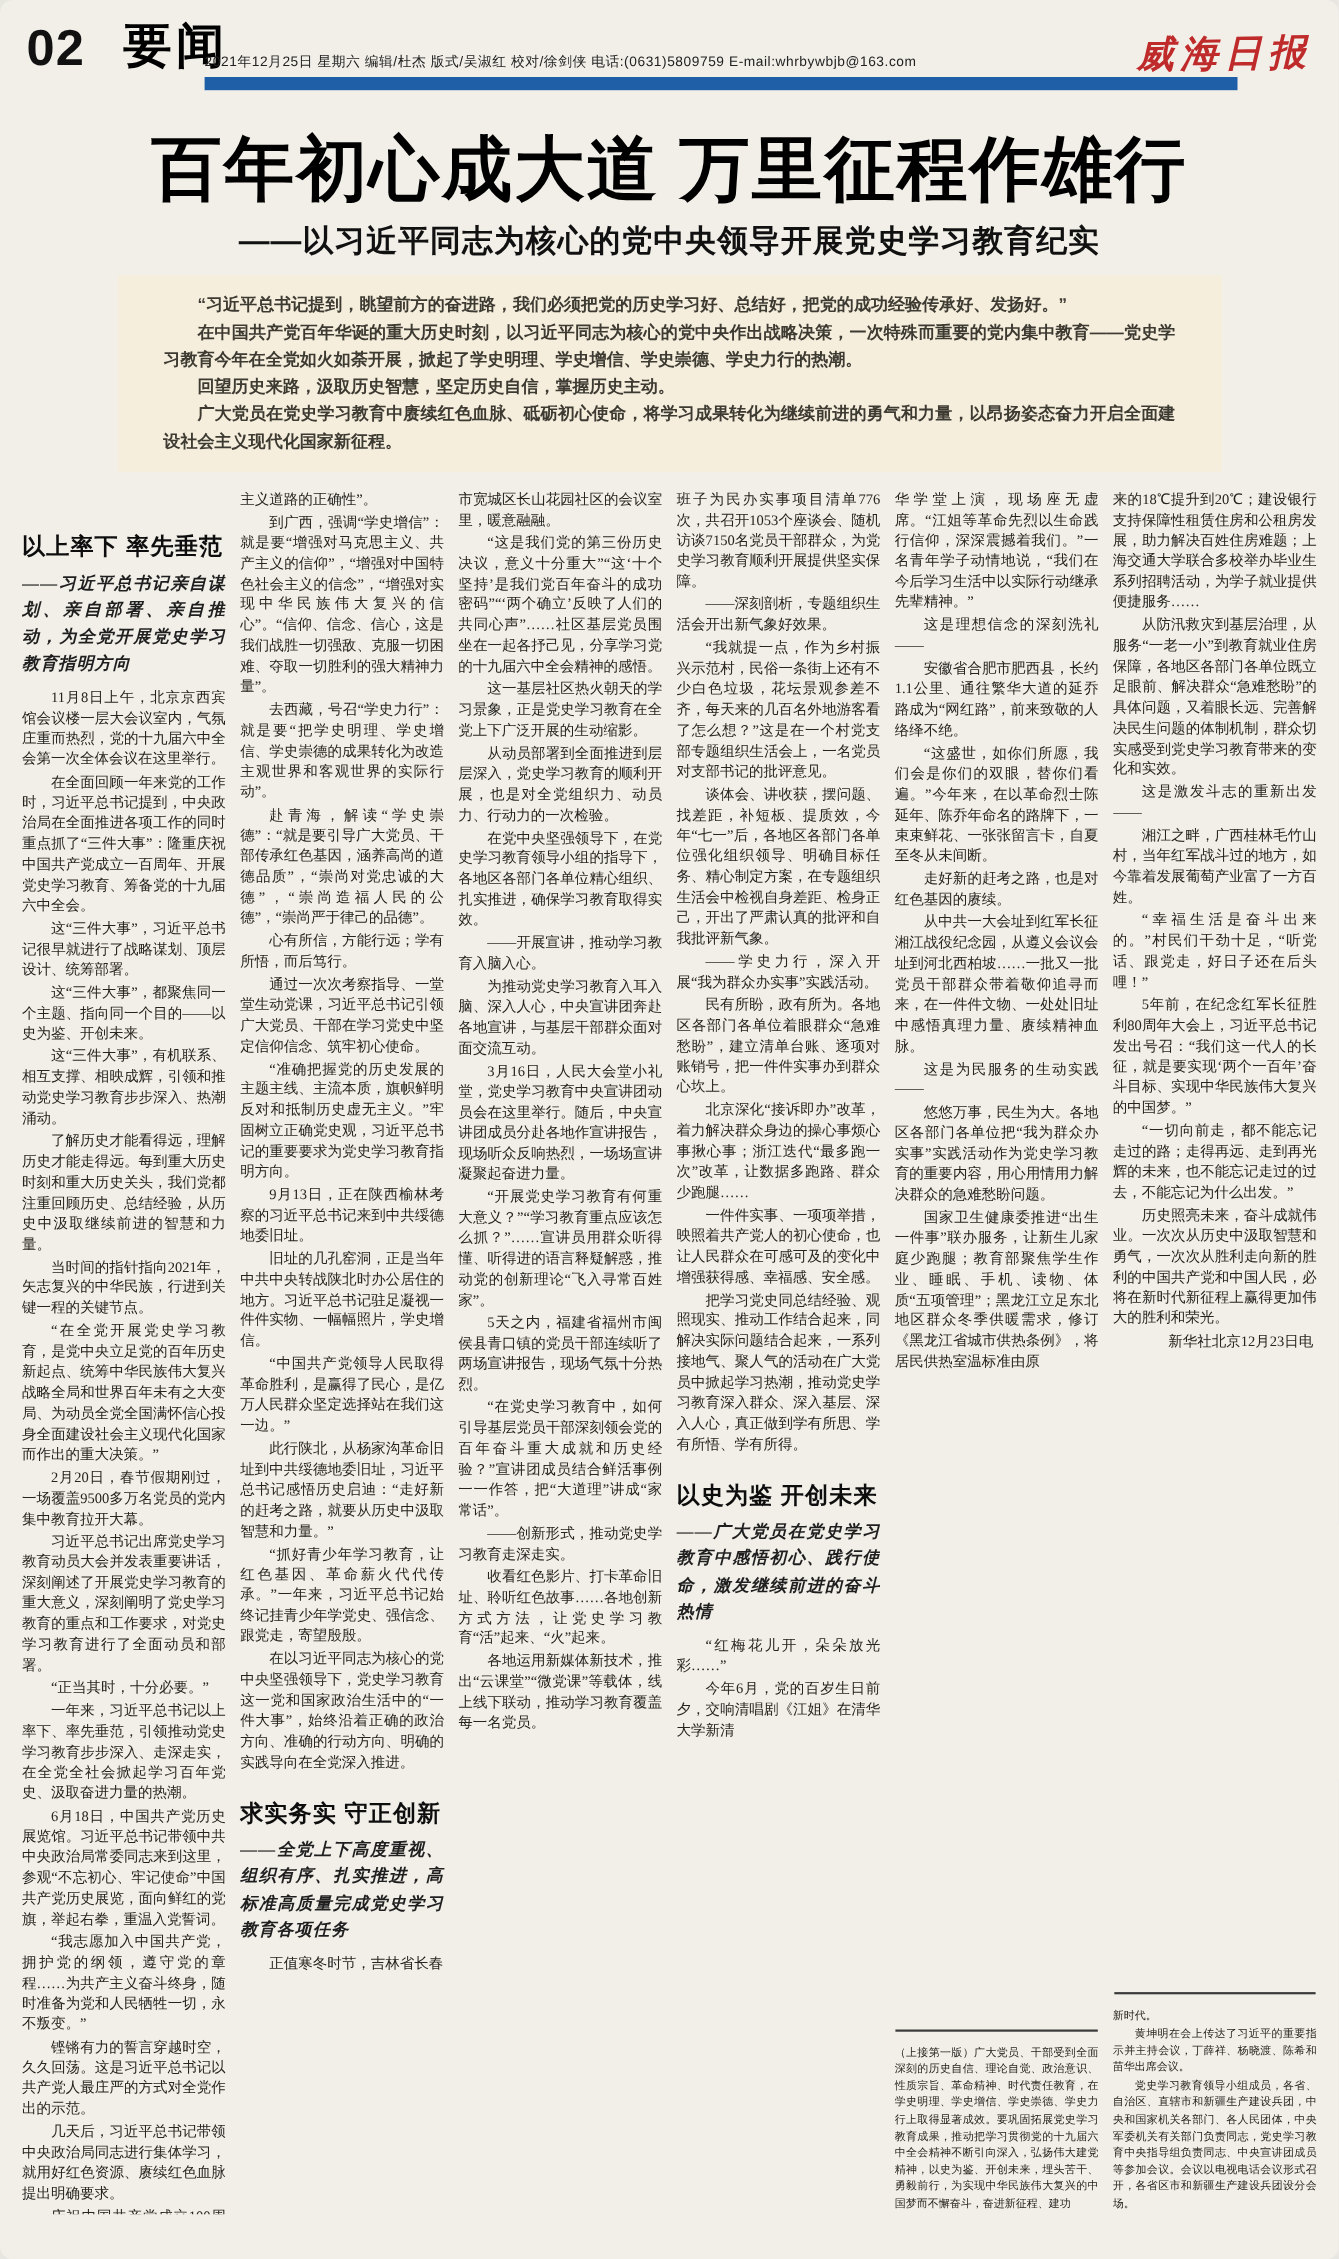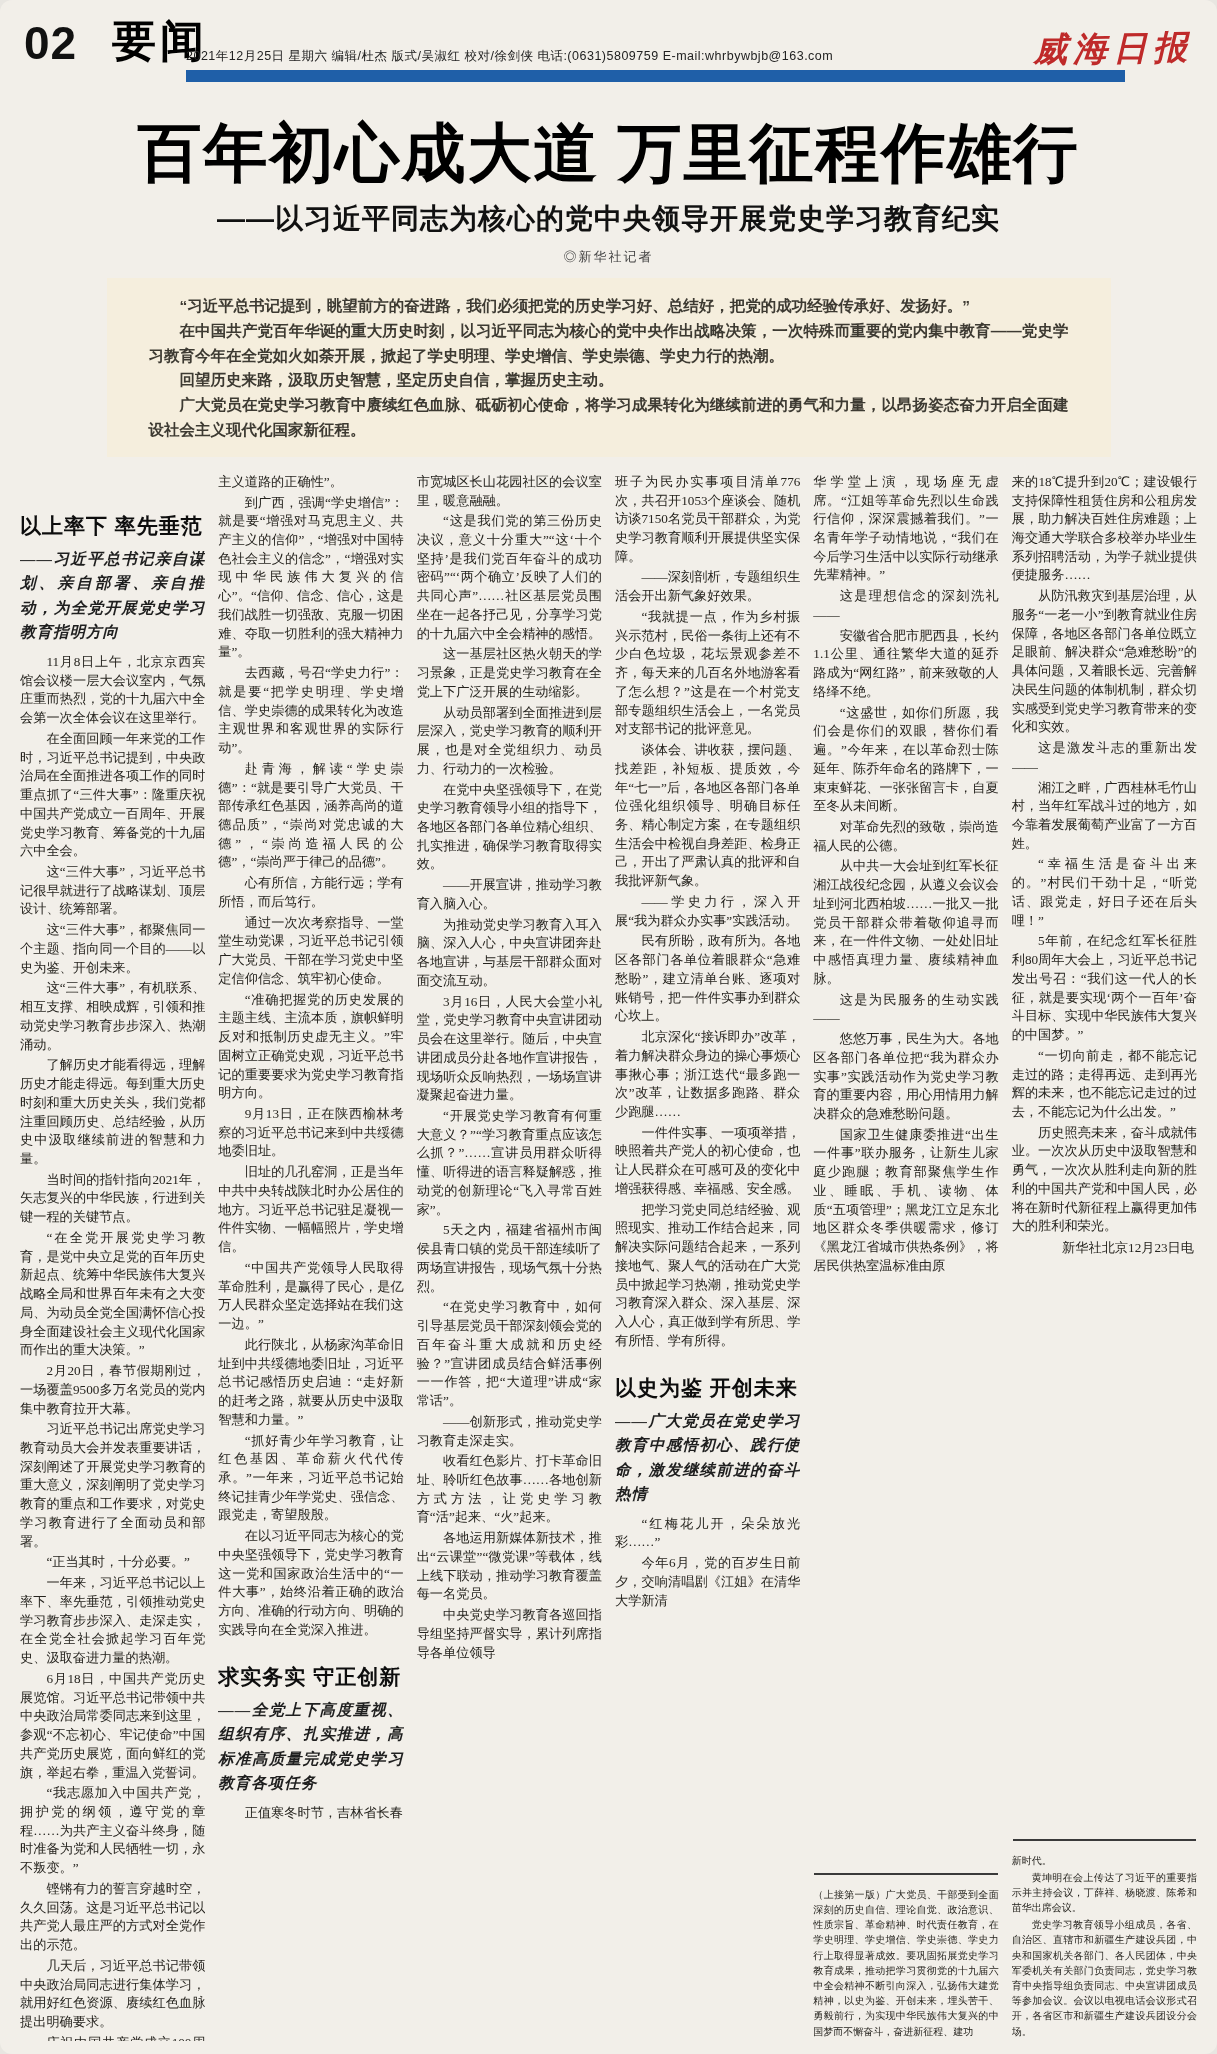--- a/index.html
+++ b/index.html
@@ -46,21 +46,20 @@
   <header class="page-header">
     <div class="page-num">02</div>
     <div class="section-name">要闻</div>
     <div class="header-meta">2021年12月25日  星期六  编辑/杜杰  版式/吴淑红  校对/徐剑侠  电话:(0631)5809759  E-mail:whrbywbjb@163.com</div>
     <div class="header-band"></div>
     <div class="masthead">威海日报</div>
   </header>
 
   <h1 class="headline">百年初心成大道  万里征程作雄行</h1>
   <div class="subheadline">——以习近平同志为核心的党中央领导开展党史学习教育纪实</div>
-  <div class="byline">◎新华社记者</div>
 
   <div class="intro-box" id="intro-box">
       <p class="intro-p">“习近平总书记提到，眺望前方的奋进路，我们必须把党的历史学习好、总结好，把党的成功经验传承好、发扬好。”</p>
       <p class="intro-p">在中国共产党百年华诞的重大历史时刻，以习近平同志为核心的党中央作出战略决策，一次特殊而重要的党内集中教育——党史学习教育今年在全党如火如荼开展，掀起了学史明理、学史增信、学史崇德、学史力行的热潮。</p>
       <p class="intro-p">回望历史来路，汲取历史智慧，坚定历史自信，掌握历史主动。</p>
       <p class="intro-p">广大党员在党史学习教育中赓续红色血脉、砥砺初心使命，将学习成果转化为继续前进的勇气和力量，以昂扬姿态奋力开启全面建设社会主义现代化国家新征程。</p>
     </div>
 
   <div class="columns" id="columns">
       <div class="col">
@@ -115,21 +114,20 @@
           <div class="blk p">在党中央坚强领导下，在党史学习教育领导小组的指导下，各地区各部门各单位精心组织、扎实推进，确保学习教育取得实效。</div>
           <div class="blk p">——开展宣讲，推动学习教育入脑入心。</div>
           <div class="blk p">为推动党史学习教育入耳入脑、深入人心，中央宣讲团奔赴各地宣讲，与基层干部群众面对面交流互动。</div>
           <div class="blk p">3月16日，人民大会堂小礼堂，党史学习教育中央宣讲团动员会在这里举行。随后，中央宣讲团成员分赴各地作宣讲报告，现场听众反响热烈，一场场宣讲凝聚起奋进力量。</div>
           <div class="blk p">“开展党史学习教育有何重大意义？”“学习教育重点应该怎么抓？”……宣讲员用群众听得懂、听得进的语言释疑解惑，推动党的创新理论“飞入寻常百姓家”。</div>
           <div class="blk p">5天之内，福建省福州市闽侯县青口镇的党员干部连续听了两场宣讲报告，现场气氛十分热烈。</div>
           <div class="blk p">“在党史学习教育中，如何引导基层党员干部深刻领会党的百年奋斗重大成就和历史经验？”宣讲团成员结合鲜活事例一一作答，把“大道理”讲成“家常话”。</div>
           <div class="blk p">——创新形式，推动党史学习教育走深走实。</div>
           <div class="blk p">收看红色影片、打卡革命旧址、聆听红色故事……各地创新方式方法，让党史学习教育“活”起来、“火”起来。</div>
           <div class="blk p">各地运用新媒体新技术，推出“云课堂”“微党课”等载体，线上线下联动，推动学习教育覆盖每一名党员。</div>
-          <div class="blk p">中央党史学习教育各巡回指导组坚持严督实导，累计列席指导各单位领导</div>
         </div>
       </div>
       <div class="col">
         <div class="col-main">
           <div class="blk cont">班子为民办实事项目清单776次，共召开1053个座谈会、随机访谈7150名党员干部群众，为党史学习教育顺利开展提供坚实保障。</div>
           <div class="blk p">——深刻剖析，专题组织生活会开出新气象好效果。</div>
           <div class="blk p">“我就提一点，作为乡村振兴示范村，民俗一条街上还有不少白色垃圾，花坛景观参差不齐，每天来的几百名外地游客看了怎么想？”这是在一个村党支部专题组织生活会上，一名党员对支部书记的批评意见。</div>
           <div class="blk p">谈体会、讲收获，摆问题、找差距，补短板、提质效，今年“七一”后，各地区各部门各单位强化组织领导、明确目标任务、精心制定方案，在专题组织生活会中检视自身差距、检身正己，开出了严肃认真的批评和自我批评新气象。</div>
           <div class="blk p">——学史力行，深入开展“我为群众办实事”实践活动。</div>
           <div class="blk p">民有所盼，政有所为。各地区各部门各单位着眼群众“急难愁盼”，建立清单台账、逐项对账销号，把一件件实事办到群众心坎上。</div>
@@ -141,21 +139,21 @@
           <div class="blk p">“红梅花儿开，朵朵放光彩……”</div>
           <div class="blk p">今年6月，党的百岁生日前夕，交响清唱剧《江姐》在清华大学新清</div>
         </div>
       </div>
       <div class="col">
         <div class="col-main">
           <div class="blk cont">华学堂上演，现场座无虚席。“江姐等革命先烈以生命践行信仰，深深震撼着我们。”一名青年学子动情地说，“我们在今后学习生活中以实际行动继承先辈精神。”</div>
           <div class="blk p">这是理想信念的深刻洗礼——</div>
           <div class="blk p">安徽省合肥市肥西县，长约1.1公里、通往繁华大道的延乔路成为“网红路”，前来致敬的人络绎不绝。</div>
           <div class="blk p">“这盛世，如你们所愿，我们会是你们的双眼，替你们看遍。”今年来，在以革命烈士陈延年、陈乔年命名的路牌下，一束束鲜花、一张张留言卡，自夏至冬从未间断。</div>
-          <div class="blk p">对革命先烈的致敬，崇尚造福人民的公德。</div>
+          <div class="blk p">走好新的赶考之路，也是对红色基因的赓续。</div>
           <div class="blk p">从中共一大会址到红军长征湘江战役纪念园，从遵义会议会址到河北西柏坡……一批又一批党员干部群众带着敬仰追寻而来，在一件件文物、一处处旧址中感悟真理力量、赓续精神血脉。</div>
           <div class="blk p">这是为民服务的生动实践——</div>
           <div class="blk p">悠悠万事，民生为大。各地区各部门各单位把“我为群众办实事”实践活动作为党史学习教育的重要内容，用心用情用力解决群众的急难愁盼问题。</div>
           <div class="blk p">国家卫生健康委推进“出生一件事”联办服务，让新生儿家庭少跑腿；教育部聚焦学生作业、睡眠、手机、读物、体质“五项管理”；黑龙江立足东北地区群众冬季供暖需求，修订《黑龙江省城市供热条例》，将居民供热室温标准由原</div>
         </div>
         <div class="jump">
           <div class="jump-rule"></div>
           <div class="blk cont">（上接第一版）广大党员、干部受到全面深刻的历史自信、理论自觉、政治意识、性质宗旨、革命精神、时代责任教育，在学史明理、学史增信、学史崇德、学史力行上取得显著成效。要巩固拓展党史学习教育成果，推动把学习贯彻党的十九届六中全会精神不断引向深入，弘扬伟大建党精神，以史为鉴、开创未来，埋头苦干、勇毅前行，为实现中华民族伟大复兴的中国梦而不懈奋斗，奋进新征程、建功</div>
         </div>
       </div>

